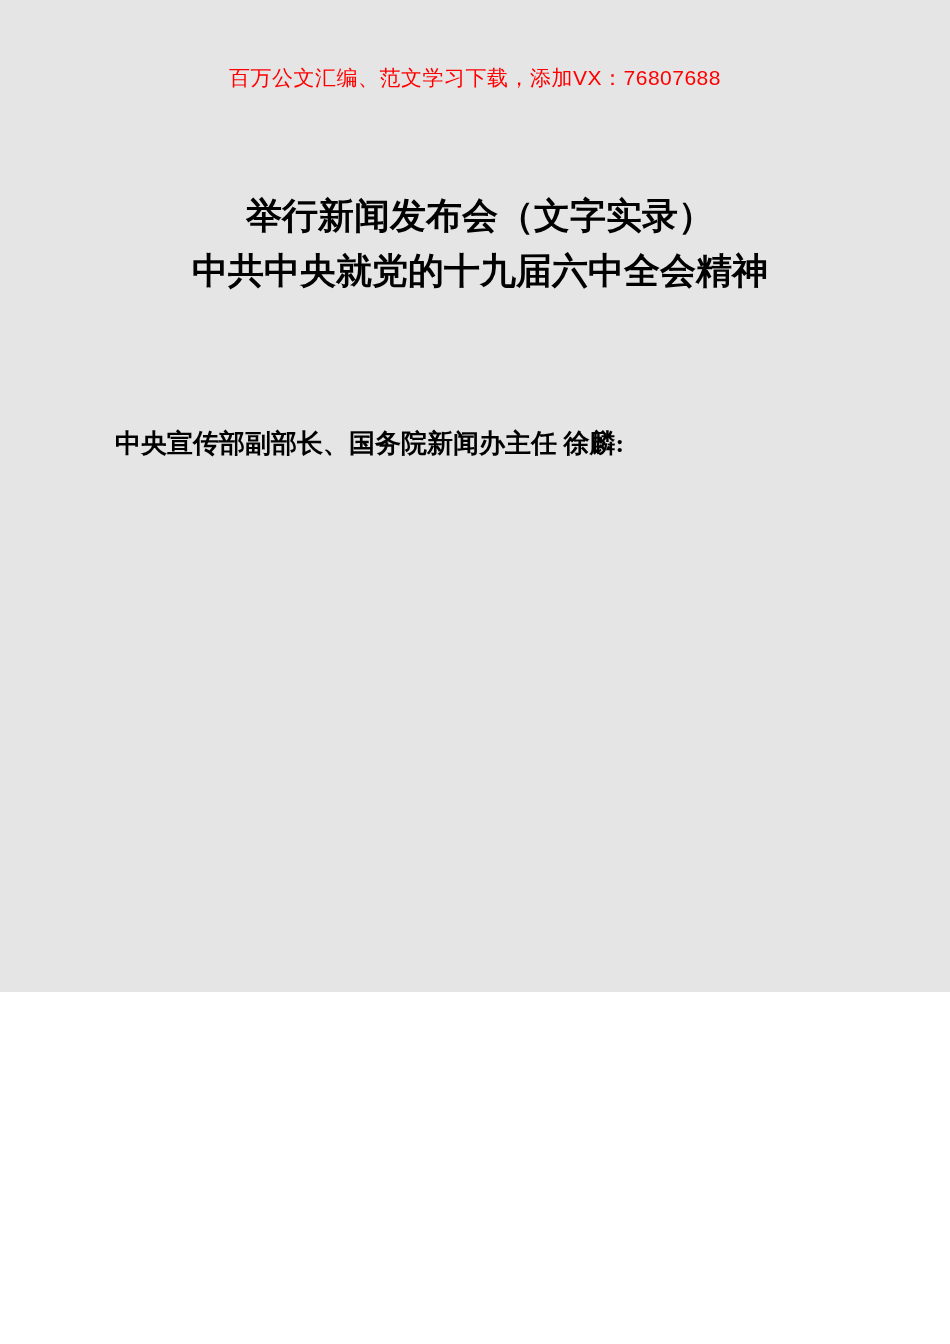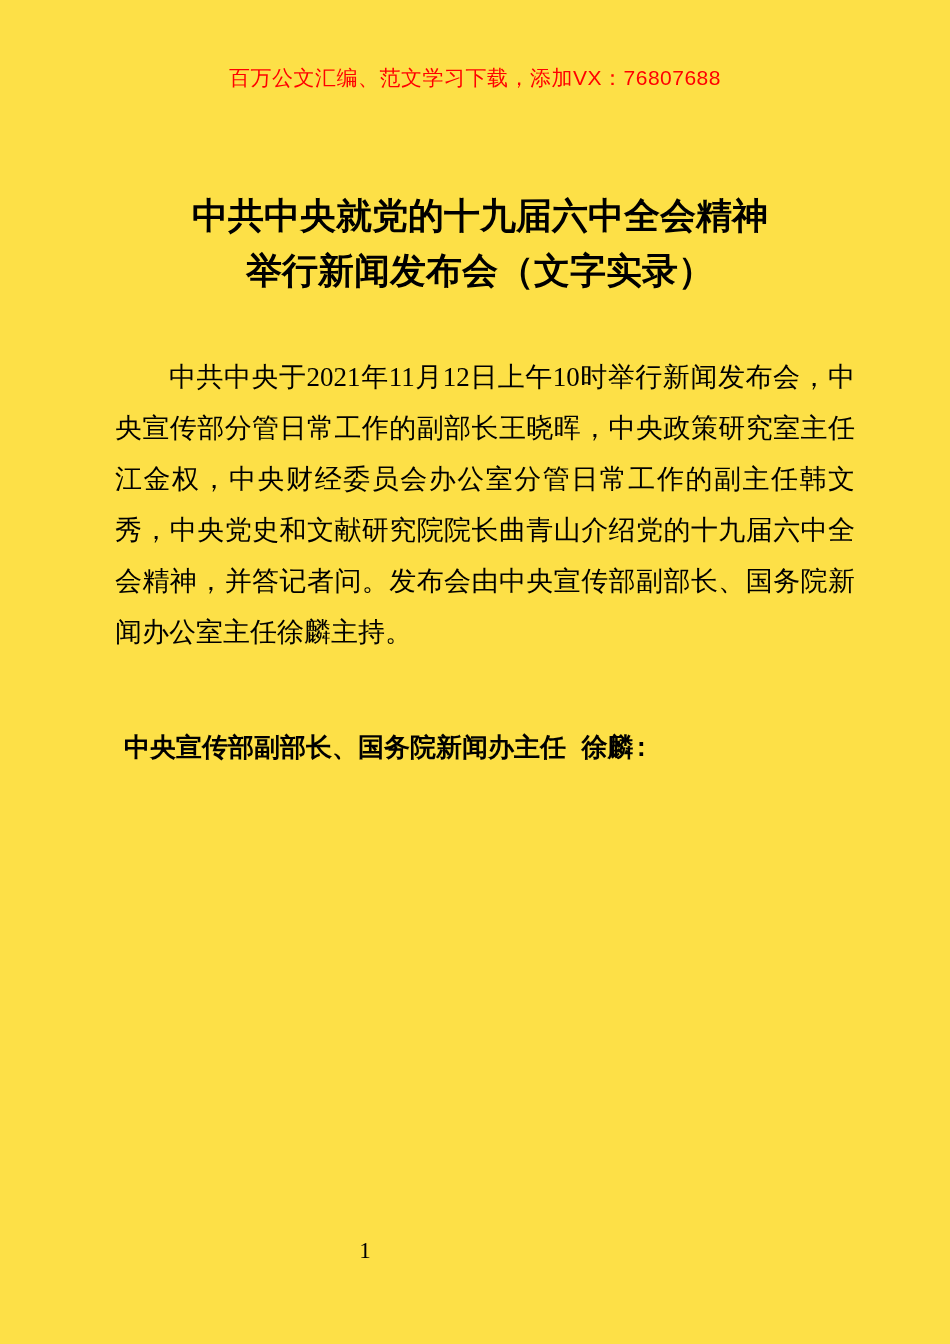--- a/index.html
+++ b/index.html
@@ -3,22 +3,22 @@
 <meta charset="utf-8">
 <style>
   html, body {
     margin: 0;
     padding: 0;
     background: #ffffff;
   }
   .page {
     position: relative;
     width: 950px;
-    height: 1344px;
-    background: #fde047;
+    height: 992px;
+    background: #e5e5e5;
     overflow: hidden;
     font-family: "Liberation Serif", serif;
     color: #000000;
   }
   .header-notice {
     position: absolute;
     top: 64px;
     left: 0;
     width: 100%;
     text-align: center;
@@ -48,24 +48,24 @@
     font-size: 27px;
     line-height: 51px;
     text-align: justify;
     text-justify: inter-character;
   }
   .para {
     margin: 0;
     text-indent: 2em;
   }
   .speaker-line {
-    margin: 9px;
+    margin: 0;
     margin-top: 66px;
     text-indent: 0;
-    font-family: Liberation Mono, monospace;
+    font-family: Liberation Serif, serif;
     font-weight: 700;
     font-size: 26px;
     line-height: 51px;
     text-align: left;
   }
   .page-number {
     position: absolute;
     left: 350px;
     top: 1238px;
     width: 30px;
@@ -76,26 +76,25 @@
   }
 </style>
 </head>
 <body>
 
 <div class="page">
 
   <div class="header-notice">百万公文汇编、范文学习下载，添加VX：76807688</div>
 
   <div class="doc-title">
+    <div>举行新闻发布会（文字实录）</div>
     <div>中共中央就党的十九届六中全会精神</div>
-    <div>举行新闻发布会（文字实录）</div>
   </div>
 
   <div class="content">
-    <p class="para">中共中央于2021年11月12日上午10时举行新闻发布会，中央宣传部分管日常工作的副部长王晓晖，中央政策研究室主任江金权，中央财经委员会办公室分管日常工作的副主任韩文秀，中央党史和文献研究院院长曲青山介绍党的十九届六中全会精神，并答记者问。发布会由中央宣传部副部长、国务院新闻办公室主任徐麟主持。</p>
 
     <p class="speaker-line">中央宣传部副部长、国务院新闻办主任 徐麟:</p>
 
 
   </div>
 
   <div class="page-number">1</div>
 
 </div>
 

